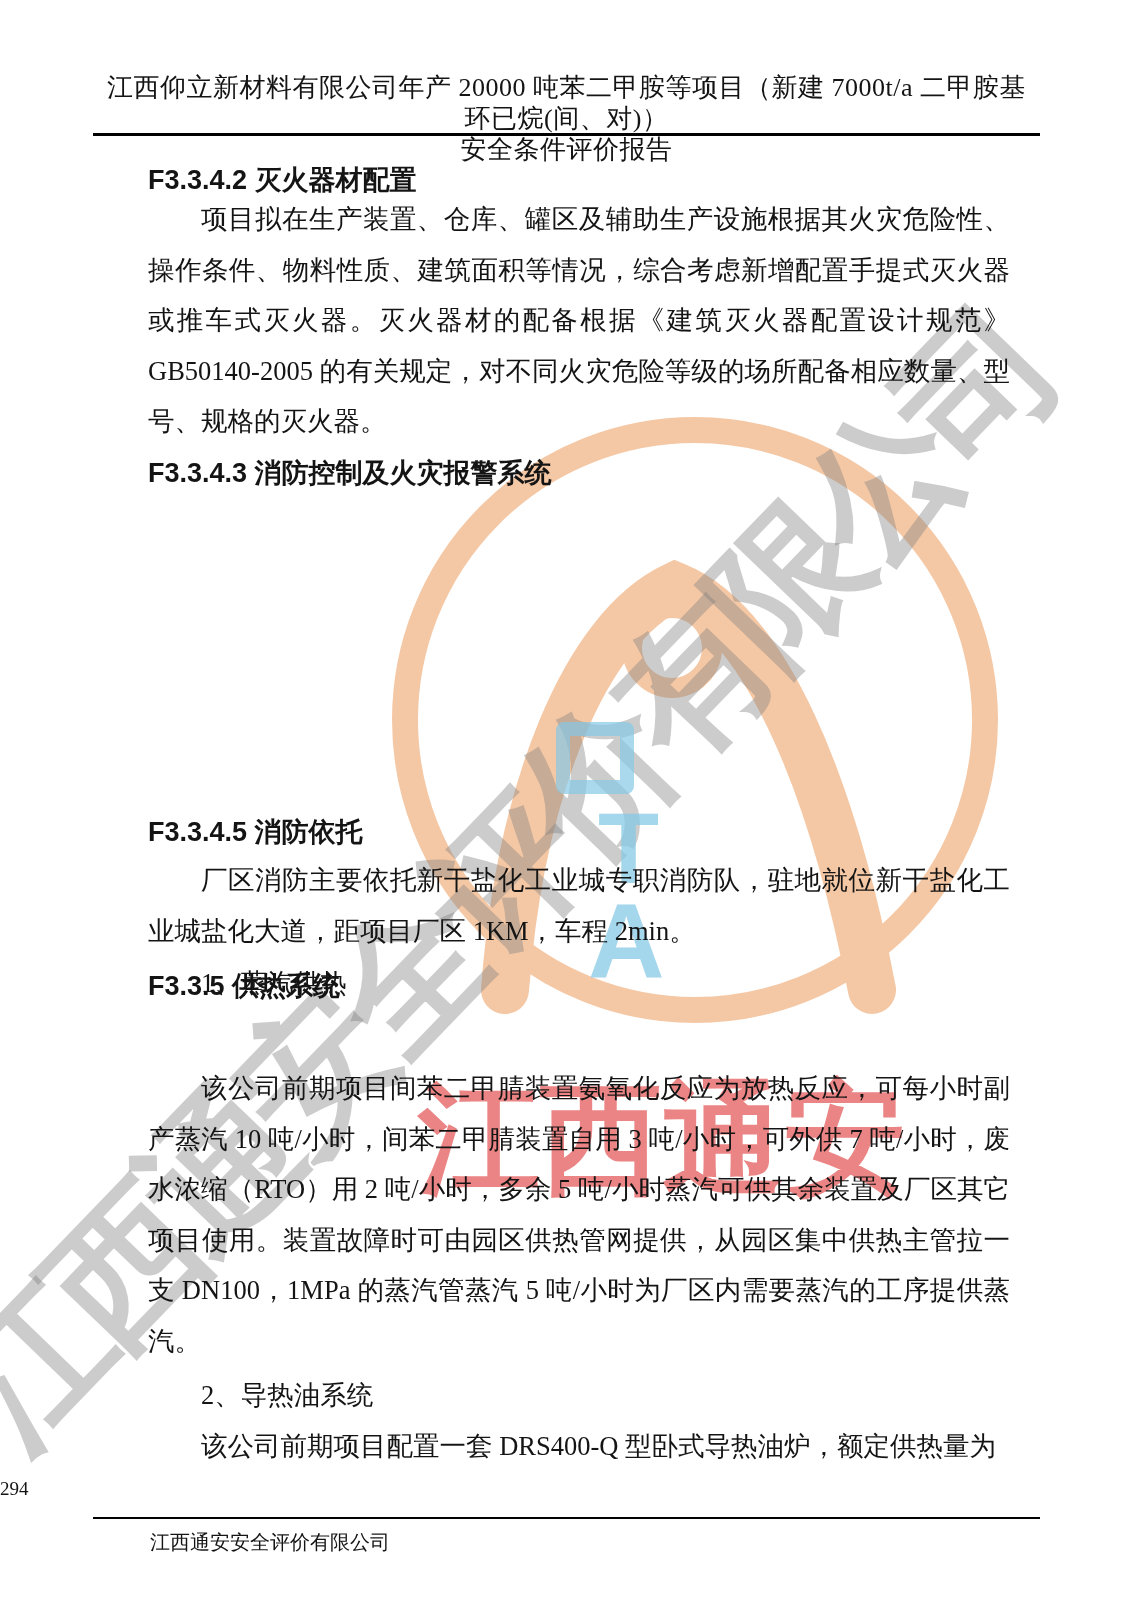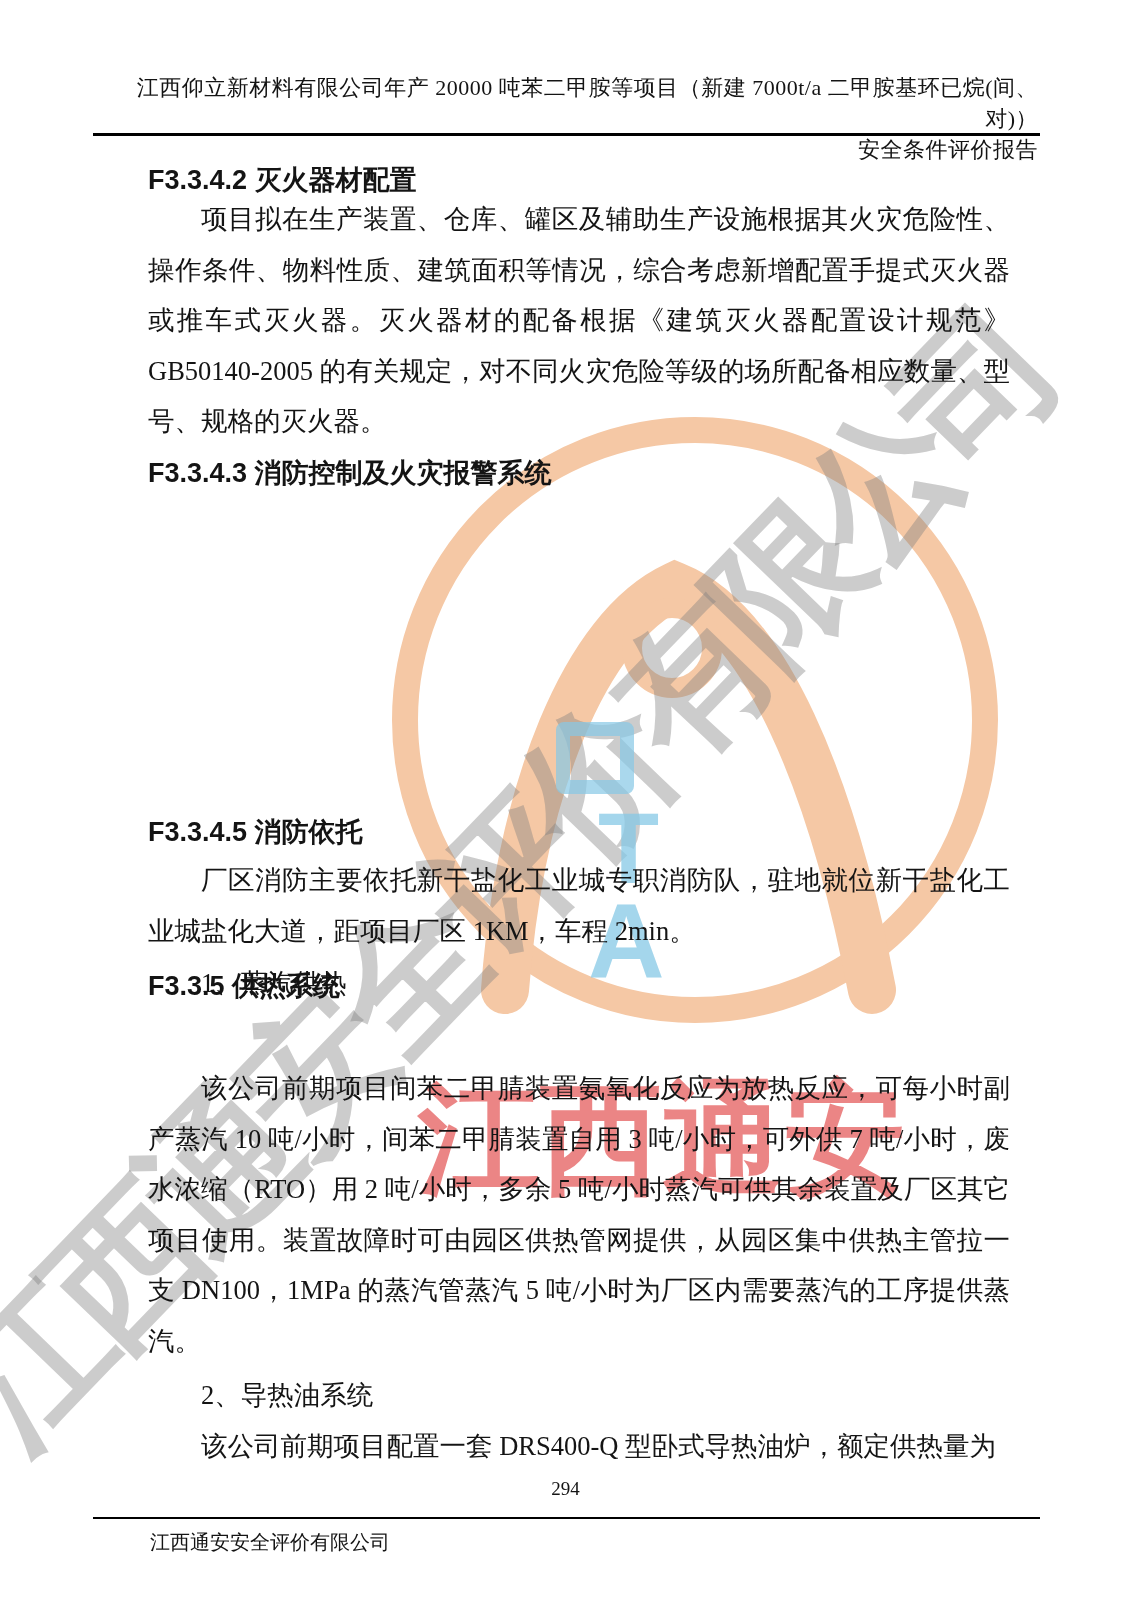--- a/index.html
+++ b/index.html
@@ -31,42 +31,42 @@
   .wm-red{
     left:418px;top:1064px;z-index:2;white-space:nowrap;
     font-family:"Liberation Sans","DejaVu Sans",sans-serif;font-weight:700;
     font-size:122px;line-height:130px;letter-spacing:0px;
     color:rgba(221,52,52,0.60);
     margin-top:10px;
   }
   
   .txt{position:absolute;z-index:5;}
   .doc-header{
-    left:95px;top:72px;width:943px;text-align:right;
-    font-size:22px;line-height:31px;letter-spacing:0.5px;
+    left:95px;top:72px;width:943px;text-align:center;
+    font-size:26px;line-height:31px;letter-spacing:0.5px;
   }
   .rule{position:absolute;z-index:5;left:93px;width:947px;background:#000;}
   .rule-top{top:133px;height:3px;}
   .rule-bottom{top:1517px;height:2px;}
   .heading{
     left:148px;width:880px;
     font-family:"Liberation Sans","DejaVu Sans",sans-serif;font-weight:700;
     font-size:27px;line-height:40px;white-space:nowrap;
   }
   .h1{top:144px;margin-top:16px;}.h2{top:453px;}.h3{top:812px;}.h4{top:966px;}
   .para{
     left:148px;width:862px;font-size:26.5px;line-height:50.5px;
     text-align:justify;text-indent:53px;
   }
   .p1{top:194px;}.p2{top:496px;}.p3{top:855px;}
   .sub{left:148px;width:862px;font-size:26.5px;line-height:50.5px;text-indent:53px;white-space:nowrap;}
   .s1{top:958px;}.p4{top:1063px;}.s2{top:1370px;}
   .p5{top:1421px;white-space:nowrap;}
   .page-number{
-    left:0;top:1477px;width:1131px;text-align:center;
+    left:0;top:1477px;width:1131px;text-align:left;
     font-size:19px;line-height:24px;
   }
   .footer-row{
     left:95px;top:1528px;width:943px;display:flex;
     justify-content:space-between;align-items:flex-start;
     font-size:20px;line-height:28px;
   }
   .footer-left{margin-left:55px;}
   .footer-right{margin-right:28px;}
 </style>

